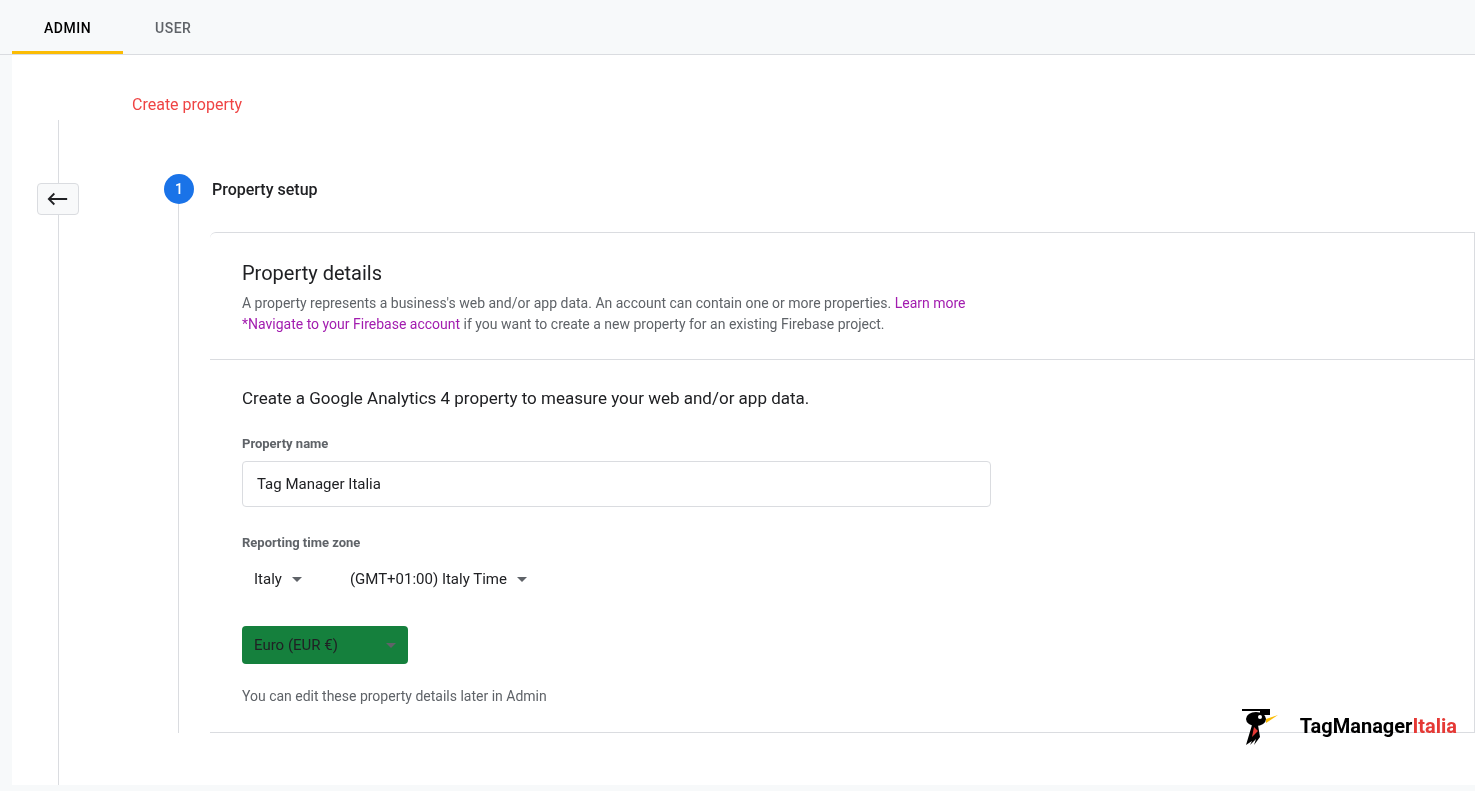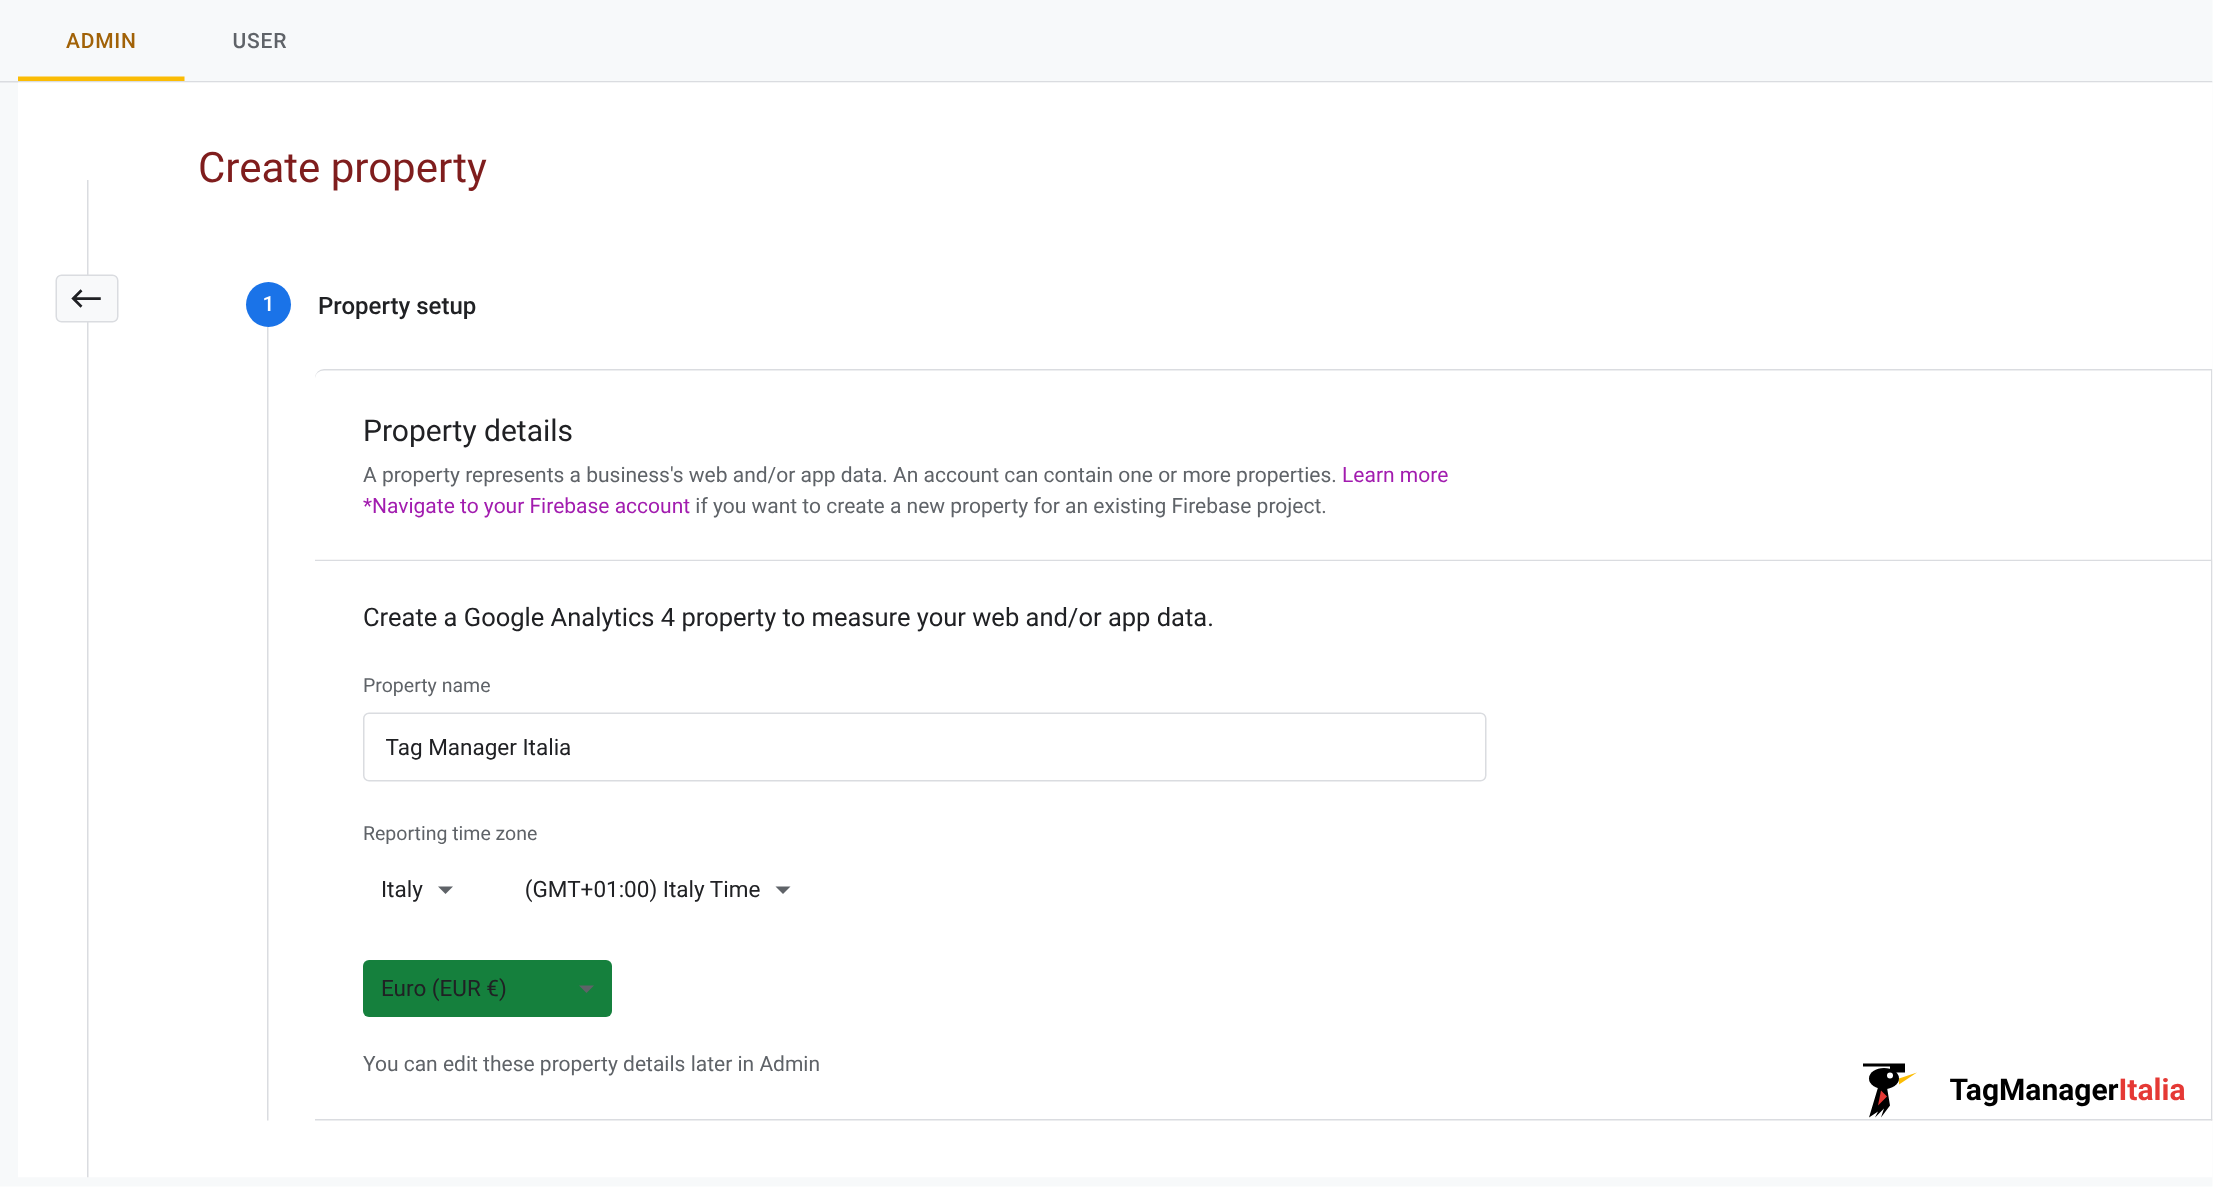--- a/index.html
+++ b/index.html
@@ -22,21 +22,21 @@
     .tab {
       padding: 20px 32px 18px;
       font-size: 14px;
       font-weight: 500;
       letter-spacing: 0.5px;
       color: #5f6368;
       cursor: pointer;
       position: relative;
     }
     .tab.active {
-      color: #a16207;
+      color: #000000;
     }
     .tab.active::after {
       content: '';
       position: absolute;
       bottom: 0;
       left: 0;
       right: 0;
       height: 3px;
       background: #fbbc04;
     }
@@ -59,23 +59,23 @@
       align-items: center;
       justify-content: center;
       cursor: pointer;
       z-index: 2;
     }
     .back-button svg {
       width: 22px;
       height: 16px;
     }
     .page-title {
-      font-size: 28px;
+      font-size: 16px;
       font-weight: 400;
-      color: #7f1d1d;
+      color: #ef4444;
       padding: 40px 0 0 120px;
     }
     .stepper-line {
       position: absolute;
       left: 46px;
       top: 65px;
       bottom: 0;
       width: 1px;
       background: #dadce0;
     }
@@ -153,20 +153,21 @@
       margin-bottom: 28px;
     }
     .form-field {
       margin-bottom: 28px;
     }
     .field-label {
       display: block;
       font-size: 13px;
       color: #5f6368;
       margin-bottom: 10px;
+      font-weight: bold;
     }
     .text-input {
       width: 749px;
       max-width: 100%;
       padding: 13px 14px;
       font-size: 15px;
       border: 1px solid #dadce0;
       border-radius: 4px;
       color: #202124;
       font-family: inherit;

